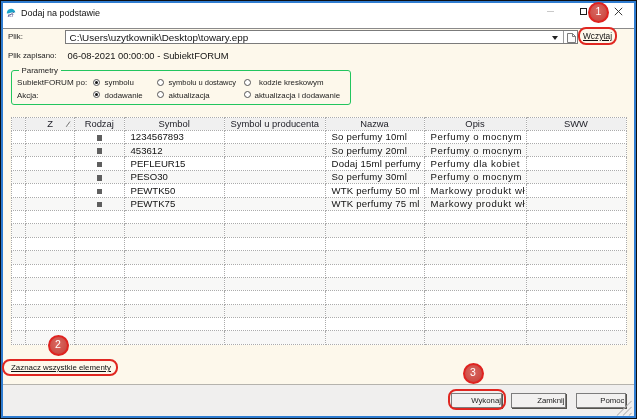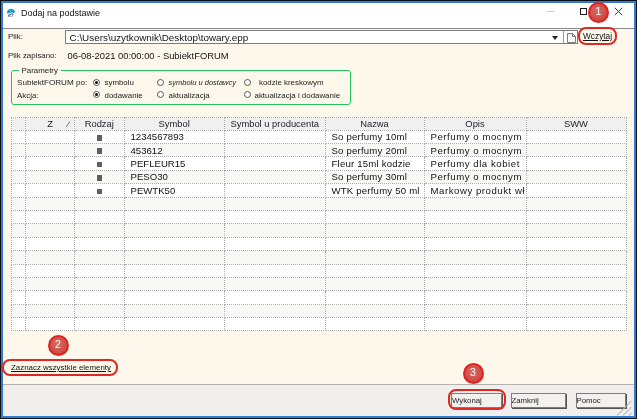--- a/index.html
+++ b/index.html
@@ -37,21 +37,21 @@
   table.grid th{background:#f0f0f0;text-align:center;padding:0;font-size:9.4px;color:#23232b;height:12.6px;position:relative;}
   table.grid td{height:13.4px;}
   .sq{display:inline-block;width:5.5px;height:5.5px;background:#5f5f5f;vertical-align:middle;}
   .t2{letter-spacing:0.2px;}
   .t3{letter-spacing:0.55px;}
   table.grid tr:nth-child(2n+3){background:#f8f8f7;}
   
   .bottombar{position:absolute;left:3px;top:384px;width:631px;height:32px;background:#f0efee;
              border-top:1px solid #b5b3ad;box-sizing:border-box;}
   .btn{position:absolute;height:15px;background:#f2f1f0;border:1px solid #7d7d7d;box-sizing:border-box;
-       font-size:7.8px;color:#1c1c1c;text-align:left;line-height:13px;box-shadow:1px 1px 0 #55534e;}
+       font-size:7.8px;color:#1c1c1c;text-align:right;line-height:13px;box-shadow:1px 1px 0 #55534e;}
   
   .redrect{position:absolute;border:2.7px solid #e02721;border-radius:8px;box-sizing:border-box;z-index:60;}
   .redcircle{position:absolute;width:21px;height:21px;border-radius:50%;
              background:radial-gradient(circle at 45% 40%, #d96a63, #cc4841 75%);
              border:2.6px solid #df2320;box-sizing:border-box;z-index:60;
              color:#fff;font-size:10.5px;text-align:center;line-height:15.5px;}
   .link{font-size:7.9px;color:#111;text-decoration:underline;}
 </style>
 </head>
 <body>
@@ -92,21 +92,21 @@
 <div class="lbl abs" style="left:8px;top:50.5px;">Plik zapisano:</div>
 <div class="abs" style="left:67.5px;top:50px;font-size:9.4px;color:#141414;">06-08-2021 00:00:00 - SubiektFORUM</div>
 
 <div class="groupbox">
     <div class="legend">Parametry</div>
   </div>
 <div class="lbl abs" style="left:17px;top:78px;font-size:8.1px;">SubiektFORUM po:</div>
 <div class="radio sel" style="left:92.5px;top:78.5px;"></div>
 <div class="lbl abs" style="left:104.5px;top:78px;">symbolu</div>
 <div class="radio" style="left:157px;top:78.5px;"></div>
-<div class="lbl abs" style="left:168.5px;top:78px;font-size:7.5px;font-style:italic;">symbolu u dostawcy</div>
+<div class="lbl abs" style="left:168.5px;top:78px;font-size:7.5px;">symbolu u dostawcy</div>
 <div class="radio" style="left:243.5px;top:78.5px;"></div>
 <div class="lbl abs" style="left:259px;top:78px;">kodzie kreskowym</div>
 
 <div class="lbl abs" style="left:17px;top:91px;">Akcja:</div>
 <div class="radio sel" style="left:92.5px;top:91px;"></div>
 <div class="lbl abs" style="left:104.5px;top:90.5px;">dodawanie</div>
 <div class="radio" style="left:157px;top:91px;"></div>
 <div class="lbl abs" style="left:168.5px;top:90.5px;">aktualizacja</div>
 <div class="radio" style="left:243.5px;top:91px;"></div>
 <div class="lbl abs" style="left:254.5px;top:90.5px;">aktualizacja i dodawanie</div>
@@ -155,41 +155,51 @@
         <td class="t2">So perfumy 20ml</td>
         <td class="t3">Perfumy o mocnym</td>
         <td></td>
       </tr>
   <tr>
         <td></td>
         <td></td>
         <td style="text-align:center;padding:0"><span class="sq"></span></td>
         <td>PEFLEUR15</td>
         <td></td>
-        <td class="t2">Fleur 15ml kodzie</td>
+        <td class="t2">Dodaj 15ml perfumy</td>
         <td class="t3">Perfumy dla kobiet</td>
         <td></td>
       </tr>
   <tr>
         <td></td>
         <td></td>
         <td style="text-align:center;padding:0"><span class="sq"></span></td>
         <td>PESO30</td>
         <td></td>
         <td class="t2">So perfumy 30ml</td>
         <td class="t3">Perfumy o mocnym</td>
         <td></td>
       </tr>
   <tr>
         <td></td>
         <td></td>
         <td style="text-align:center;padding:0"><span class="sq"></span></td>
         <td>PEWTK50</td>
         <td></td>
         <td class="t2">WTK perfumy 50 ml</td>
+        <td class="t3">Markowy produkt wł</td>
+        <td></td>
+      </tr>
+  <tr>
+        <td></td>
+        <td></td>
+        <td style="text-align:center;padding:0"><span class="sq"></span></td>
+        <td>PEWTK75</td>
+        <td></td>
+        <td class="t2">WTK perfumy 75 ml</td>
         <td class="t3">Markowy produkt wł</td>
         <td></td>
       </tr>
   <tr>
         <td></td>
         <td></td>
         <td></td>
         <td></td>
         <td></td>
         <td></td>

